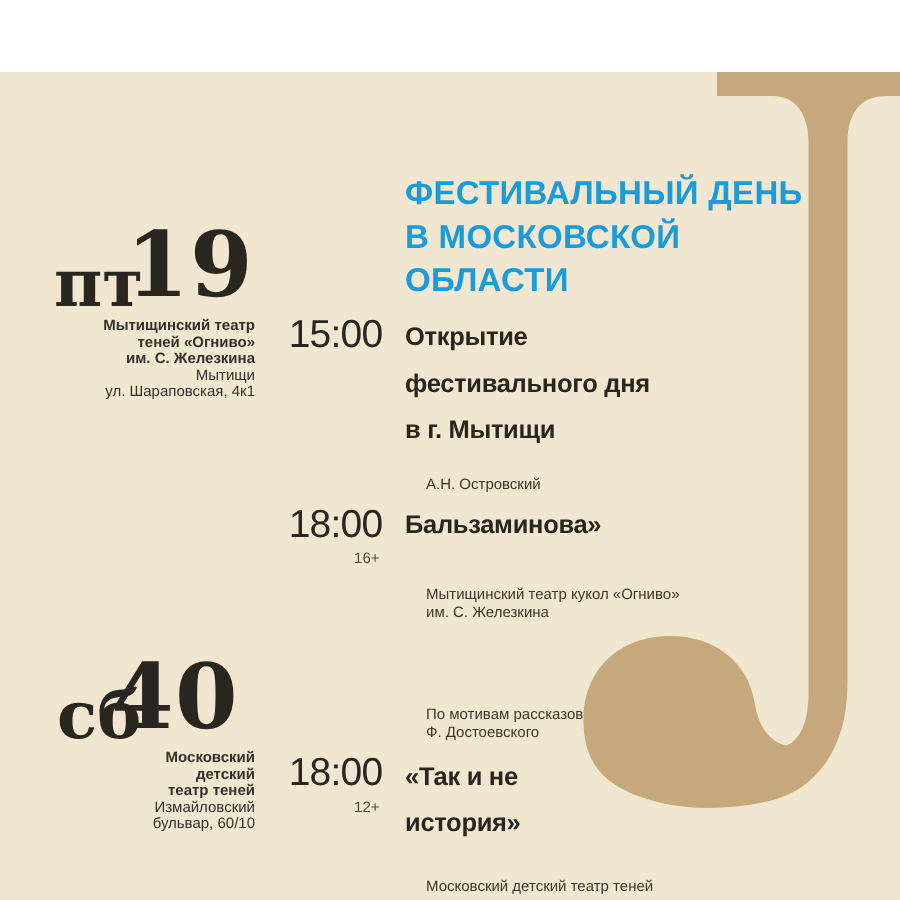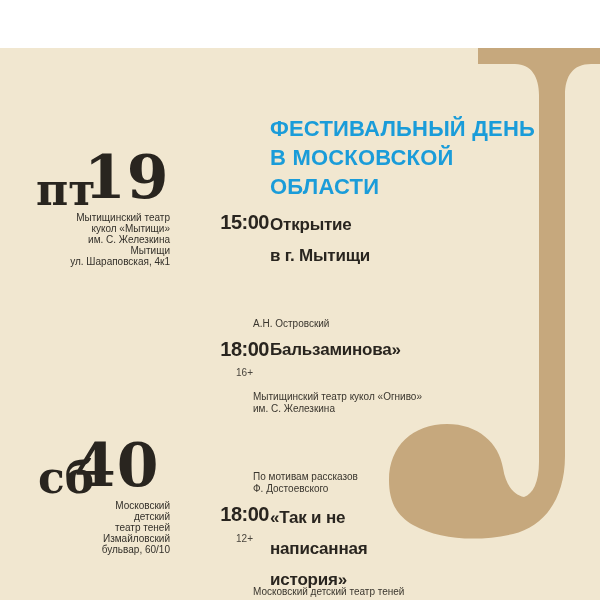--- a/index.html
+++ b/index.html
@@ -28,27 +28,27 @@
   .date{font-size:60px;line-height:60px;letter-spacing:1px;}
   #wd1{left:36px;top:127px;}
   #date1{left:84px;top:99px;}
   #wd2{left:38px;top:415px;}
   #date2{left:74px;top:387px;}
 
   .venue{
     position:absolute;left:0;width:170px;text-align:right;
     font-size:10px;line-height:11px;color:#33302a;
   }
-  .venue .vb{font-weight:400;padding-left:43px;}
+  .venue .vb{font-weight:700;padding-left:43px;}
   #venue1{top:164px;}
   #venue2{top:452px;}
 
   .time{
-    position:absolute;right:331px;
-    font-weight:700;font-size:20px;line-height:20px;letter-spacing:-.5px;
+    position:absolute;right:345px;
+    font-weight:400;font-size:26px;line-height:20px;letter-spacing:-.5px;
     color:var(--ink);white-space:nowrap;
   }
   #time1{top:164px;}
   #time2{top:291px;}
   #time3{top:456px;}
 
   .age{
     position:absolute;right:347px;
     font-size:10px;line-height:10px;color:#4a463e;white-space:nowrap;
   }
@@ -58,21 +58,21 @@
   .title{
     position:absolute;left:270px;
     font-weight:700;font-size:17px;line-height:31px;letter-spacing:-.2px;
     color:var(--ink);white-space:nowrap;
   }
   #title1{top:161px;}
   #title2{top:286px;}
   #title3{top:454px;}
 
   .small{
-    position:absolute;left:253px;
+    position:absolute;left:284px;
     font-size:10px;line-height:12px;color:var(--muted);white-space:nowrap;
   }
   #credit2{top:270px;}
   #credit3{top:423px;}
   #sub2{top:343px;}
   #sub3{top:538px;}
 </style>
 </head>
 <body>
 
@@ -98,29 +98,30 @@
     <div>ФЕСТИВАЛЬНЫЙ ДЕНЬ</div>
     <div>В МОСКОВСКОЙ</div>
     <div>ОБЛАСТИ</div>
   </div>
 
   <span id="wd1" class="serif wd">пт</span>
   <span id="date1" class="serif date">19</span>
 
   <div id="venue1" class="venue">
     <div class="vb">Мытищинский театр</div>
-    <div class="vb">кукол «Мытищи»</div>
+    <div class="vb">теней «Огниво»</div>
     <div class="vb">им. С. Железкина</div>
     <div>Мытищи</div>
     <div>ул. Шараповская, 4к1</div>
   </div>
 
   <div id="time1" class="time">15:00</div>
   <div id="title1" class="title">
     <div>Открытие</div>
+    <div>фестивального дня</div>
     <div>в г. Мытищи</div>
   </div>
 
   <div id="credit2" class="small">
     <div>А.Н. Островский</div>
   </div>
   <div id="time2" class="time">18:00</div>
   <div id="age2" class="age">16+</div>
   <div id="title2" class="title">
     <div>Бальзаминова»</div>
@@ -142,20 +143,19 @@
   </div>
 
   <div id="credit3" class="small">
     <div>По мотивам рассказов</div>
     <div>Ф. Достоевского</div>
   </div>
   <div id="time3" class="time">18:00</div>
   <div id="age3" class="age">12+</div>
   <div id="title3" class="title">
     <div>«Так и не</div>
-    <div>написанная</div>
     <div>история»</div>
   </div>
   <div id="sub3" class="small">
     <div>Московский детский театр теней</div>
   </div>
 
 </div>
 
 </body></html>

